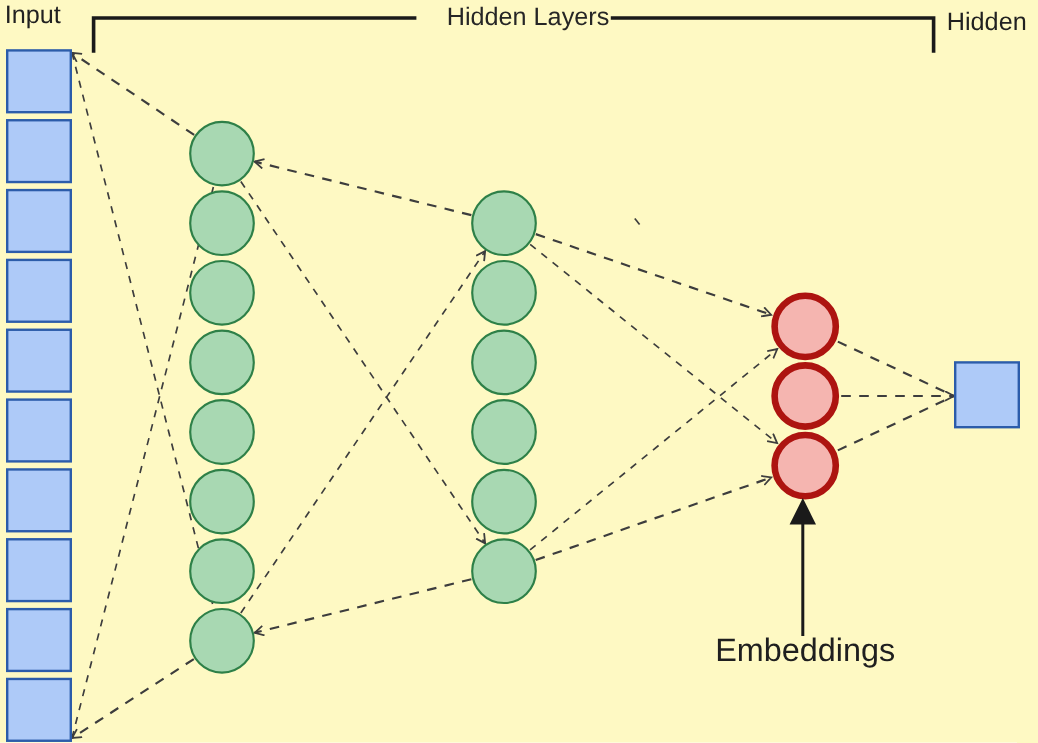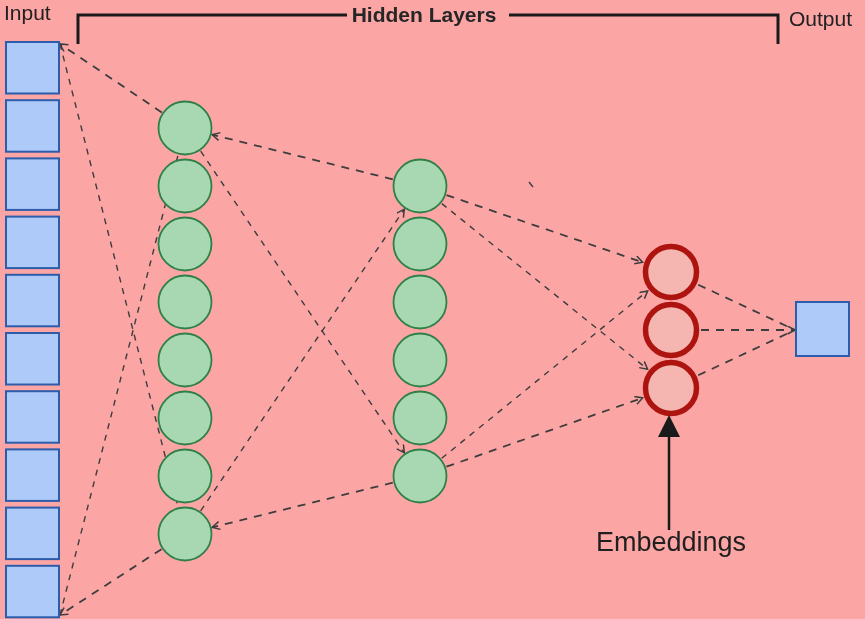--- a/index.html
+++ b/index.html
@@ -1,26 +1,26 @@
 <!DOCTYPE html>
 <html><head>
 <meta charset="utf-8">
 <style>
   html,body{margin:0;padding:0;background:#ffffff;}
   #stage{
     position:relative;
     width:865px;height:619px;
-    background:#fca5a5;
+    background:#fef9c3;
     overflow:hidden;
     font-family:"Liberation Sans","DejaVu Sans",sans-serif;
   }
   #net-svg{position:absolute;left:0;top:0;}
   .lbl{position:absolute;color:#212121;white-space:nowrap;}
   .lbl-input{left:4px;top:1px;font-size:21px;}
-  .lbl-hidden{left:336px;top:3px;width:176px;text-align:center;font-size:21px;color:#262626;font-weight:bold;}
+  .lbl-hidden{left:352px;top:3px;width:176px;text-align:center;font-size:21px;color:#262626;}
   .lbl-output{left:789px;top:7px;font-size:21px;}
   .lbl-embeddings{left:546px;top:527px;width:250px;text-align:center;font-size:27px;color:#1f1f1f;}
 </style>
 </head>
 <body>
 
 <div id="stage">
   <svg id="net-svg" width="865" height="619" viewBox="0 0 865 619">
       <defs>
         <marker id="arrowV" markerWidth="10" markerHeight="10" refX="8" refY="4.5" orient="auto" markerUnits="userSpaceOnUse">
@@ -71,15 +71,15 @@
       <circle cx="420" cy="476.0" r="26.5" fill="#a8d8b2" stroke="#2e8048" stroke-width="1.8"></circle>
       <circle cx="671" cy="272.0" r="25.5" fill="#f5b5b0" stroke="#ad1410" stroke-width="5.5"></circle>
       <circle cx="671" cy="330.0" r="25.5" fill="#f5b5b0" stroke="#ad1410" stroke-width="5.5"></circle>
       <circle cx="671" cy="388.0" r="25.5" fill="#f5b5b0" stroke="#ad1410" stroke-width="5.5"></circle>
       <rect x="796" y="302.0" width="53" height="54" fill="#aecaf8" stroke="#2c5caa" stroke-width="2"></rect>
       <line x1="669" y1="530" x2="669" y2="436" stroke="#1a1a1a" stroke-width="2.5"></line>
       <path d="M669,415 L658,437 L680,437 Z" fill="#1a1a1a"></path>
     </svg>
   <div class="lbl lbl-input">Input</div>
   <div class="lbl lbl-hidden">Hidden Layers</div>
-  <div class="lbl lbl-output">Output</div>
+  <div class="lbl lbl-output">Hidden</div>
   <div class="lbl lbl-embeddings">Embeddings</div>
 </div>
 
 </body></html>

